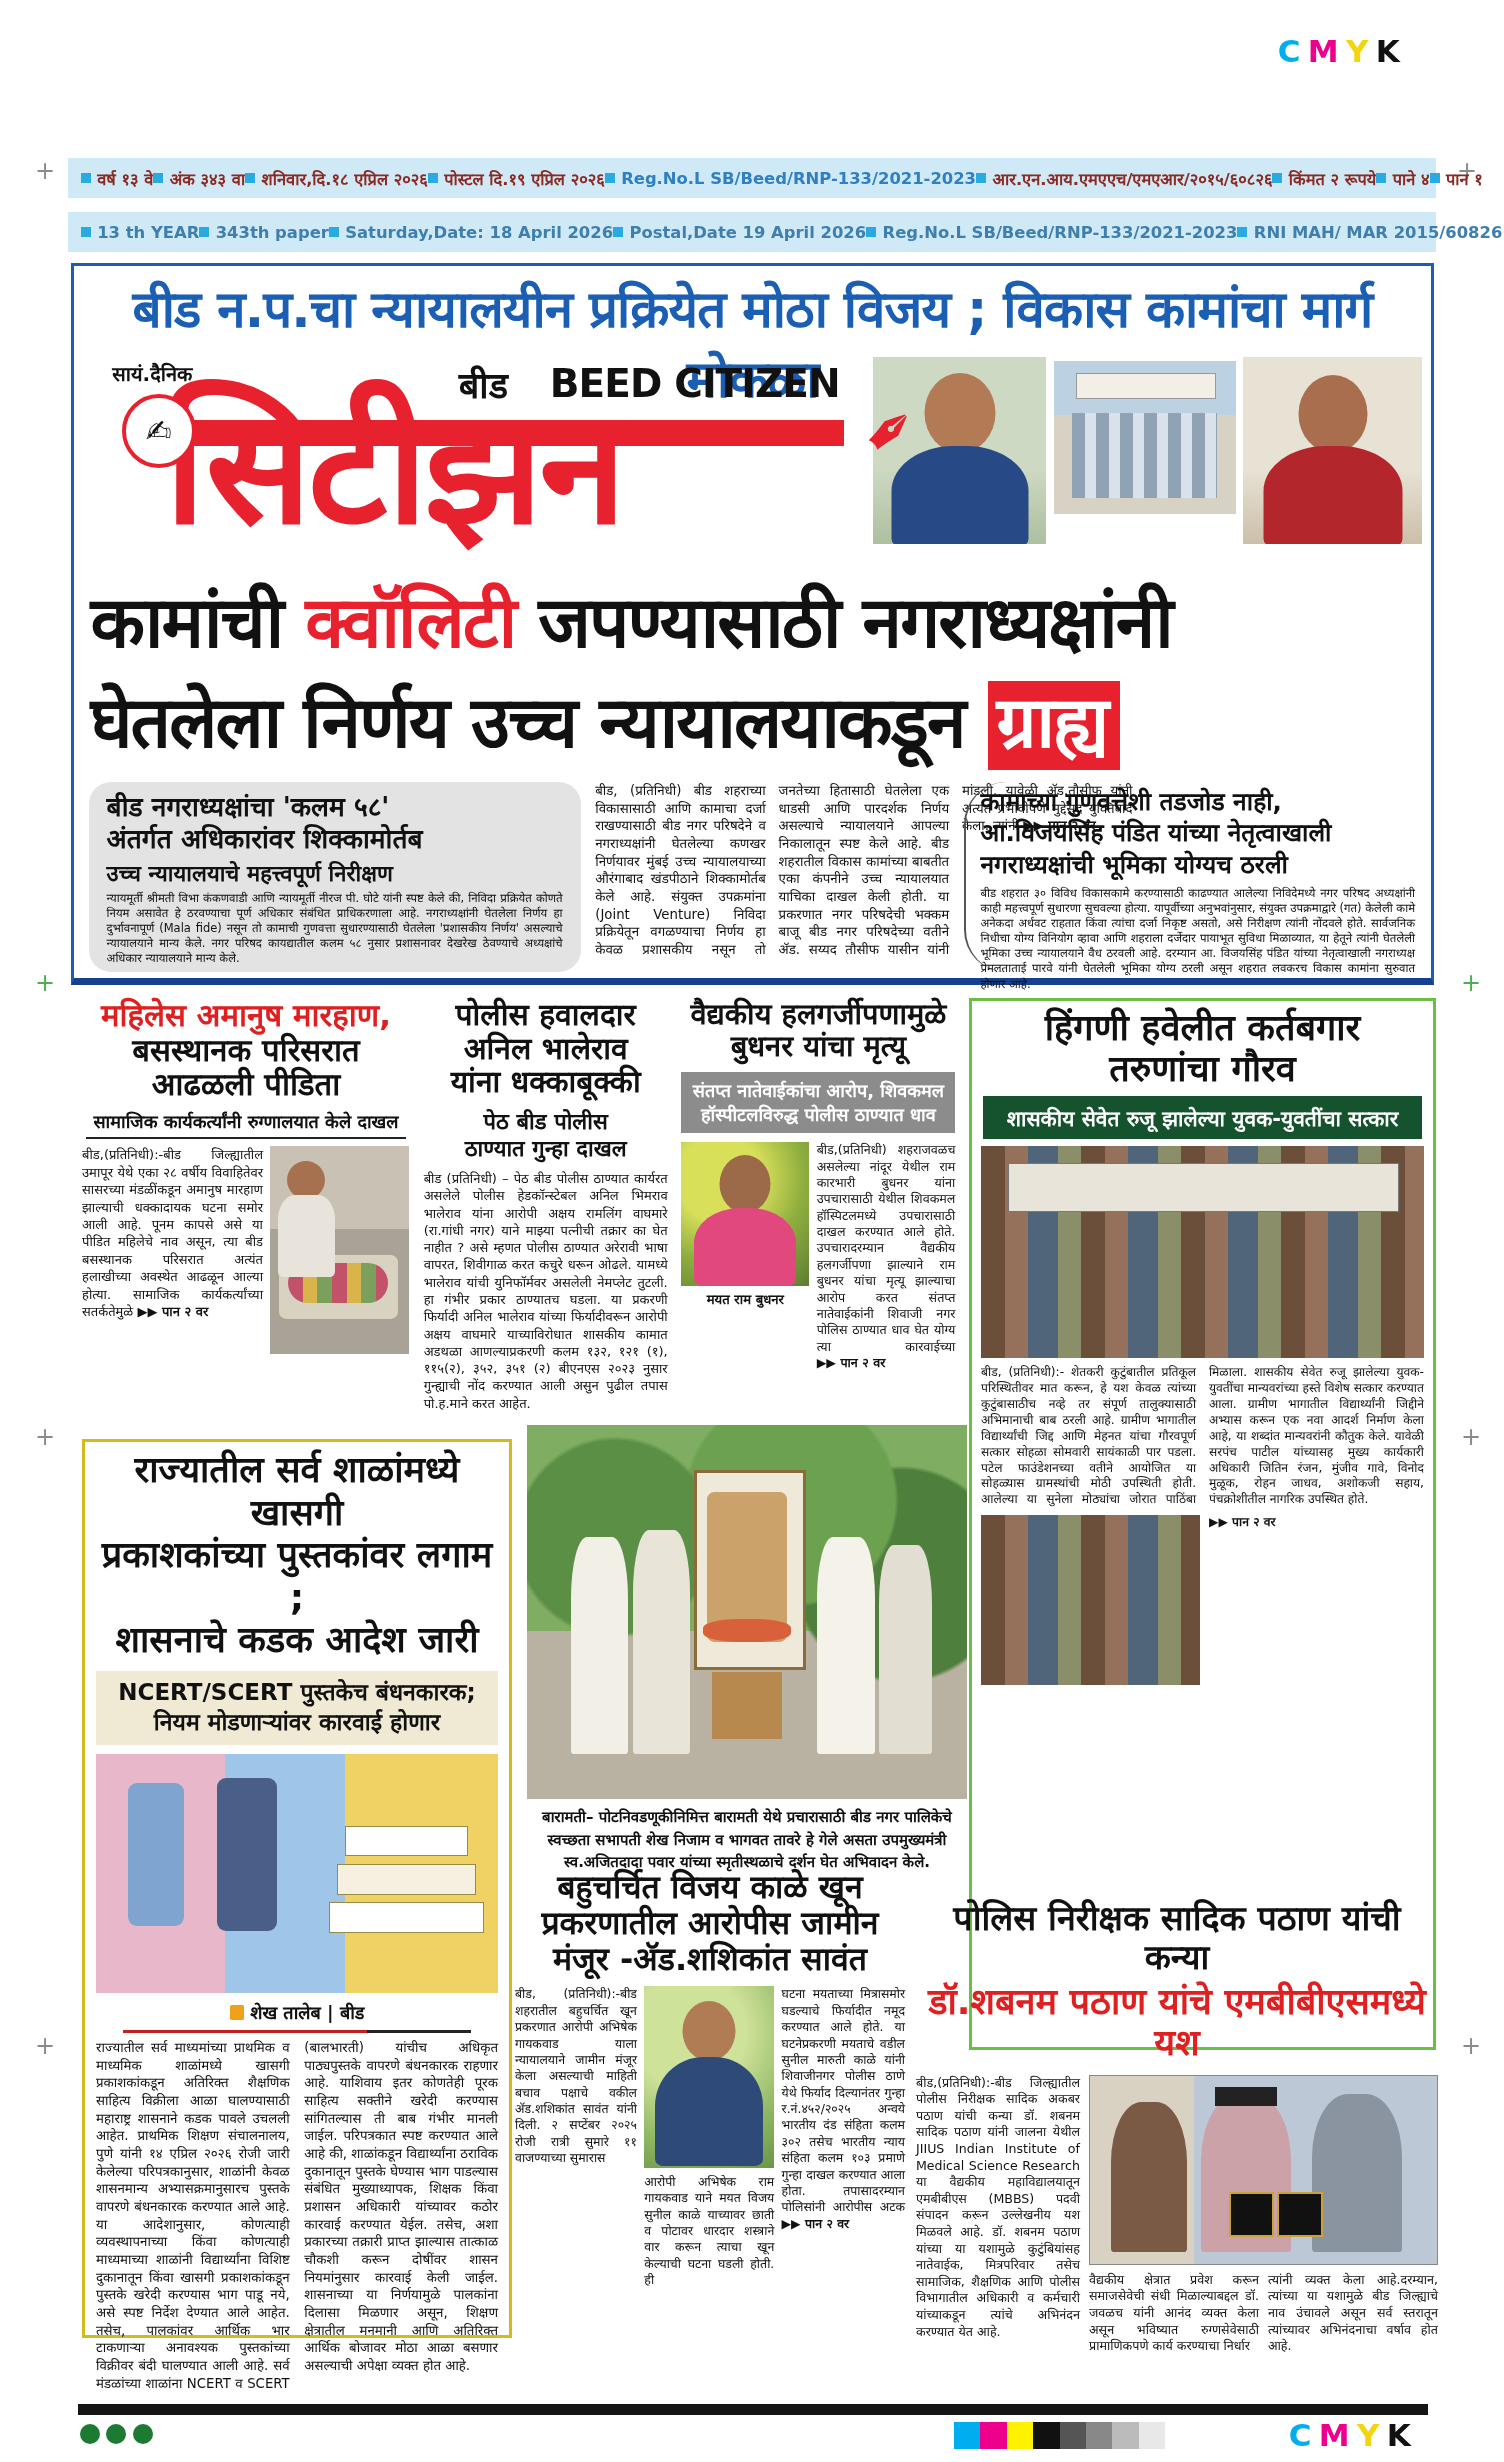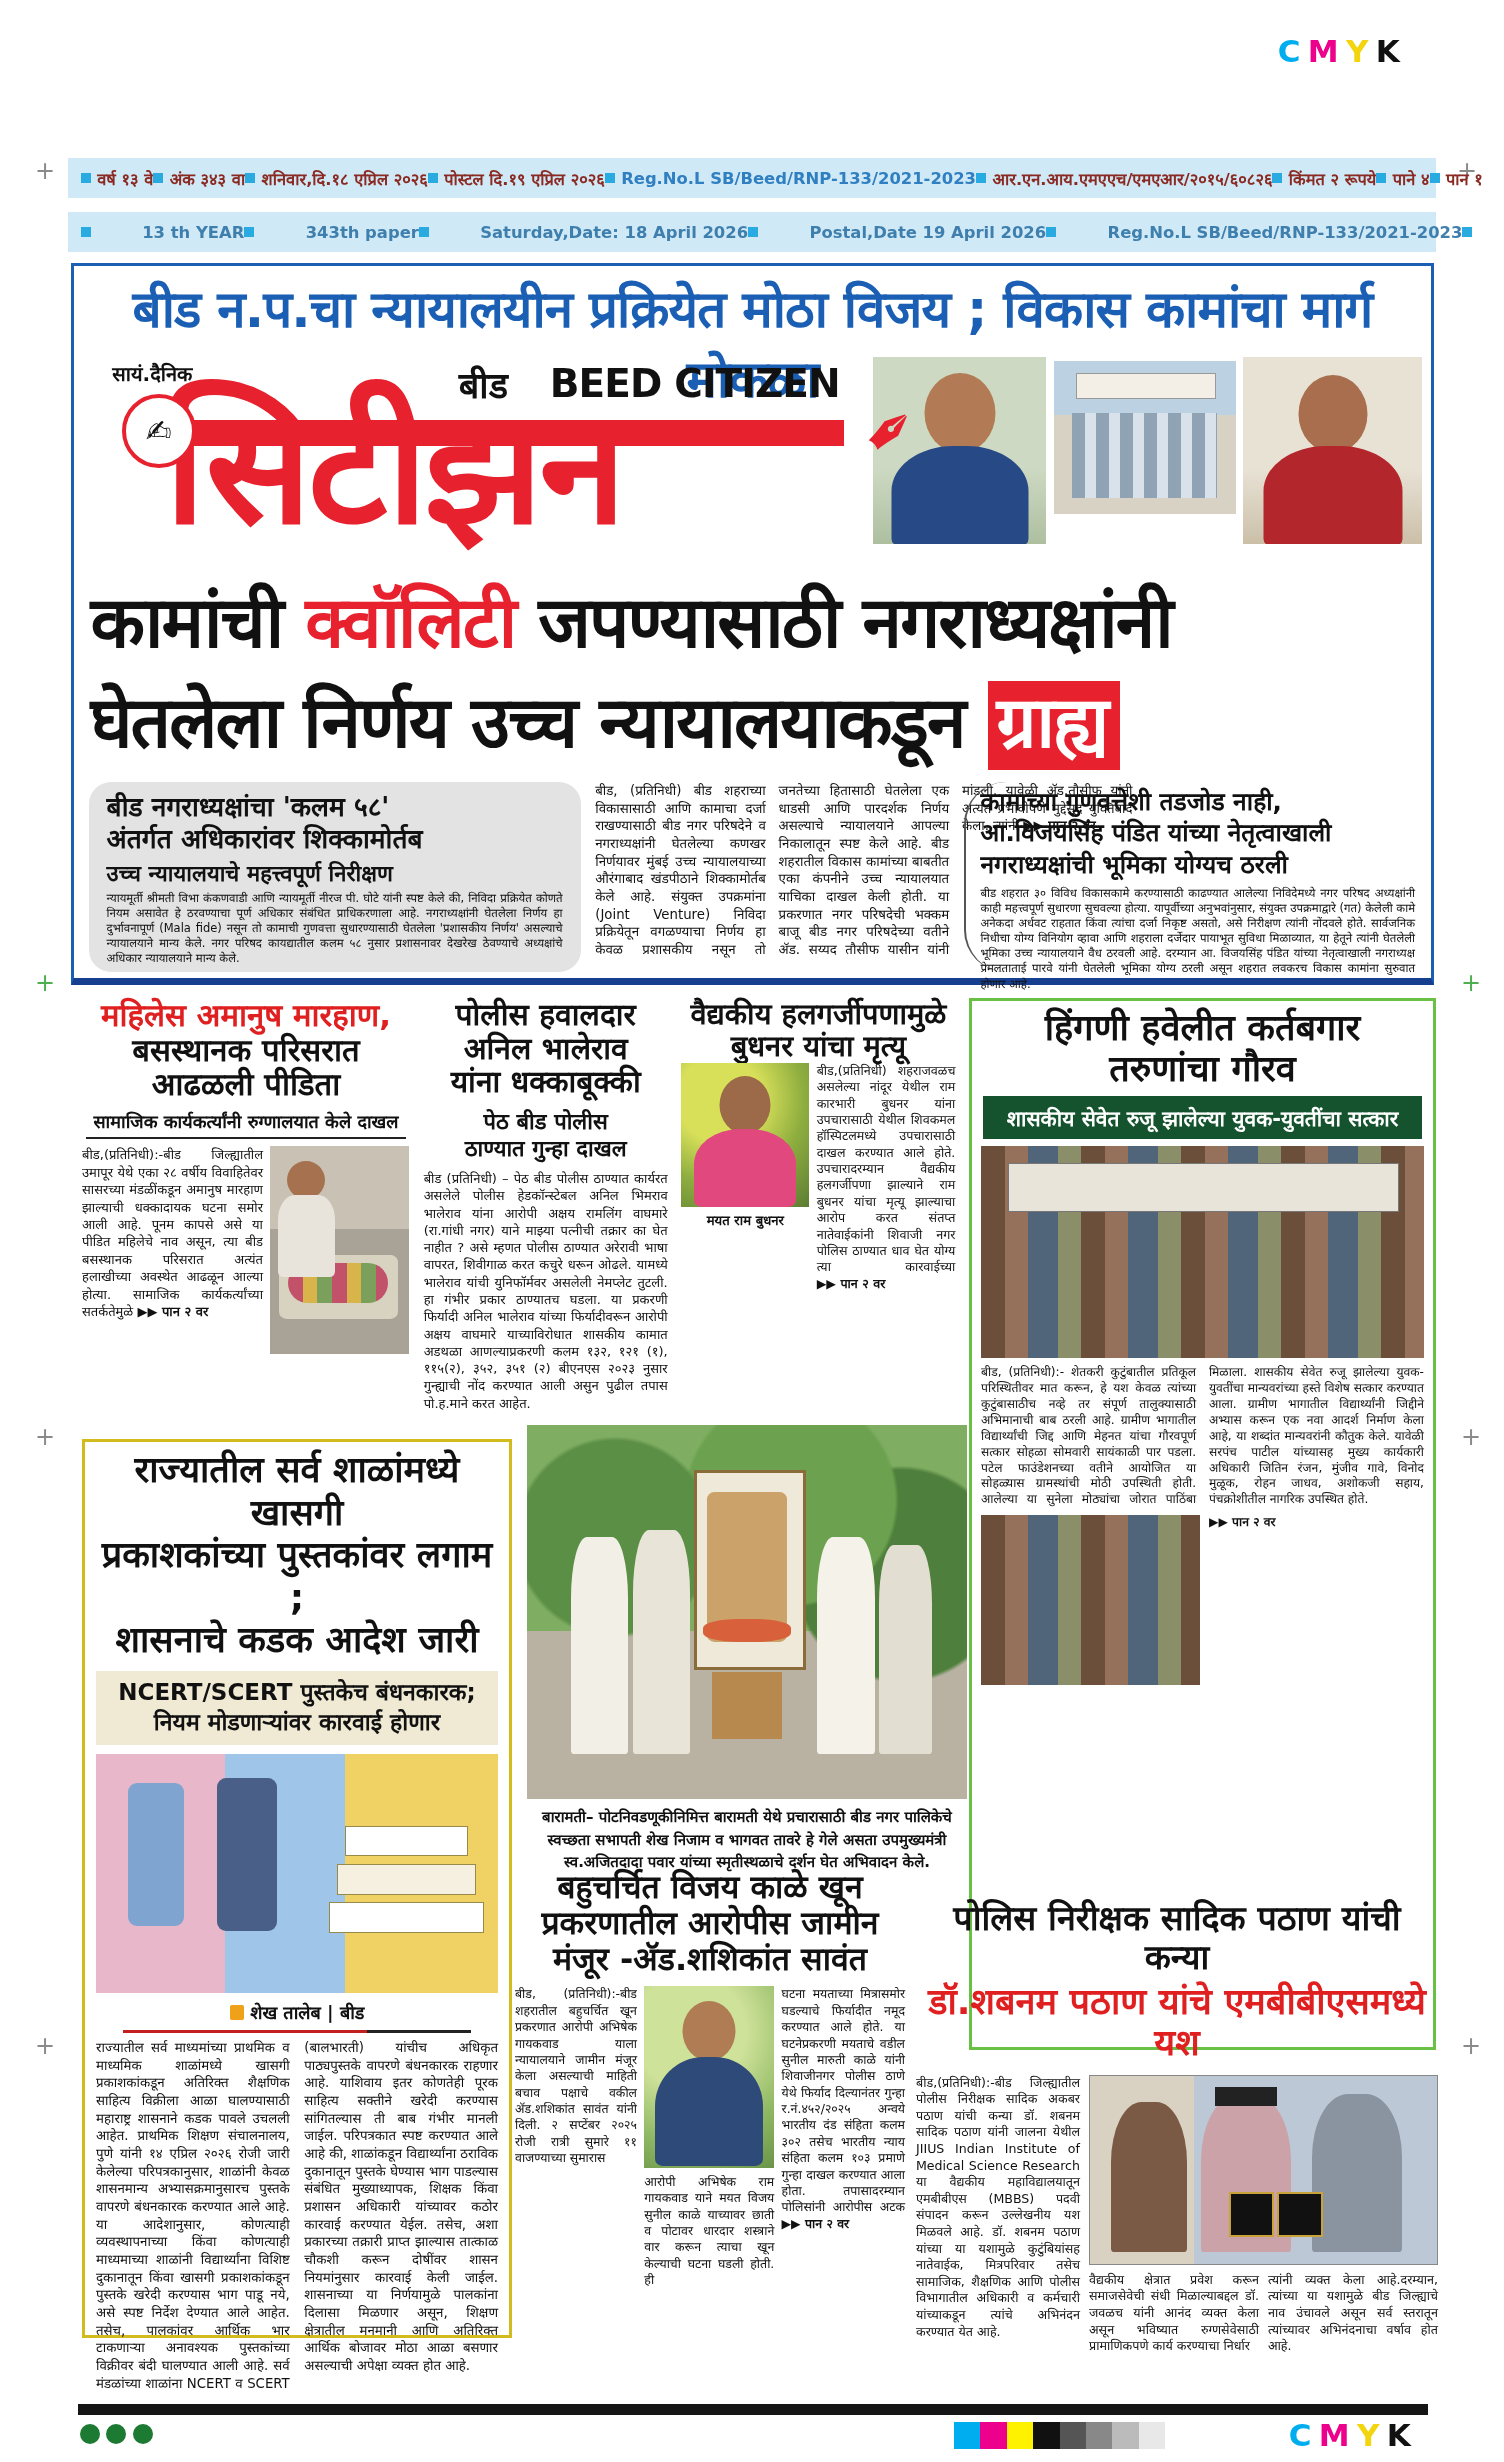--- a/index.html
+++ b/index.html
@@ -16,21 +16,21 @@
   .dots i{width:20px;height:20px;border-radius:50%;background:#1d7a33;display:block;}
   .strip{position:absolute;left:954px;top:2422px;display:flex;}
   .strip i{width:26.4px;height:27px;display:block;}
   
   .infobar{position:absolute;left:68px;width:1368px;height:40px;background:#cfe9f6;
            display:flex;align-items:center;justify-content:space-between;padding:0 12.8px;box-sizing:border-box;
            font-weight:bold;font-size:16.4px;white-space:nowrap;}
   .infobar .it{display:flex;align-items:center;}
   .infobar .sq{width:10px;height:10px;background:#29abe2;margin-right:6.4px;flex:0 0 auto;}
   .row1 .it{color:#8a2a22;} .row1 .reg{color:#2f7fc1;}
-  .row2 .it{color:#3f7fae;gap:45px;}
+  .row2 .it{color:#3f7fae;}
   
   .topbox{position:absolute;left:71px;top:263px;width:1363px;height:722px;
           border:3.6px solid #1a5fb4;border-bottom:7.3px solid #173f8f;box-sizing:border-box;}
   .banner{position:absolute;left:0;top:5.5px;width:100%;text-align:center;
           color:#1a5fb4;font-size:51px;font-weight:900;letter-spacing:-0.9px;}
   
   .masthead{position:absolute;left:12.8px;top:88px;width:825px;height:228px;}
   .ed{position:absolute;left:25.5px;top:5.5px;font-size:20px;font-weight:bold;color:#111;}
   .logo-circle{position:absolute;left:35px;top:40px;width:66px;height:66px;border:4.6px solid #e8212e;
                border-radius:50%;background:#fff;display:flex;align-items:center;justify-content:center;
@@ -288,20 +288,21 @@
       <div class="s2sub">
         <span>पेठ बीड पोलीस</span><br>
         <span>ठाण्यात गुन्हा दाखल</span>
       </div>
       <div class="s2body">बीड (प्रतिनिधी) – पेठ बीड पोलीस ठाण्यात कार्यरत असलेले पोलीस हेडकॉन्स्टेबल अनिल भिमराव भालेराव यांना आरोपी अक्षय रामलिंग वाघमारे (रा.गांधी नगर) याने माझ्या पत्नीची तक्रार का घेत नाहीत ? असे म्हणत पोलीस ठाण्यात अरेरावी भाषा वापरत, शिवीगाळ करत कचुरे धरून ओढले. यामध्ये भालेराव यांची युनिफॉर्मवर असलेली नेमप्लेट तुटली. हा गंभीर प्रकार ठाण्यातच घडला. या प्रकरणी फिर्यादी अनिल भालेराव यांच्या फिर्यादीवरून आरोपी अक्षय वाघमारे याच्याविरोधात शासकीय कामात अडथळा आणल्याप्रकरणी कलम १३२, १२१ (१), ११५(२), ३५२, ३५१ (२) बीएनएस २०२३ नुसार गुन्ह्याची नोंद करण्यात आली असुन पुढील तपास पो.ह.माने करत आहेत.</div>
     </div>
 
     <div class="story3">
       <div class="hl">वैद्यकीय हलगर्जीपणामुळे</div>
       <div class="hl">बुधनर यांचा मृत्यू</div>
+      <div class="s3sub">संतप्त नातेवाईकांचा आरोप, शिवकमल हॉस्पीटलविरुद्ध पोलीस ठाण्यात धाव</div>
       <div class="s3row">
         <div style="width:128px;flex:0 0 128px;">
           <div class="ph person" style="width:128px;height:144px;background:radial-gradient(circle at 30% 25%,#d8e05a 0 30%,#8fae3f 60%,#5c7d33 100%);">
             <i class="head" style="top:12.8px;width:51px;height:58px;background:#9c6a48;"></i>
             <i class="torso" style="top:66px;width:102px;height:78px;background:#e0487e;"></i>
           </div>
           <div class="s3cap">मयत राम बुधनर</div>
         </div>
         <div class="s3txt">
           <span>बीड,(प्रतिनिधी) शहराजवळच असलेल्या नांदूर येथील राम कारभारी बुधनर यांना उपचारासाठी येथील शिवकमल हॉस्पिटलमध्ये उपचारासाठी दाखल करण्यात आले होते. उपचारादरम्यान वैद्यकीय हलगर्जीपणा झाल्याने राम बुधनर यांचा मृत्यू झाल्याचा आरोप करत संतप्त नातेवाईकांनी शिवाजी नगर पोलिस ठाण्यात धाव घेत योग्य त्या कारवाईच्या</span>

